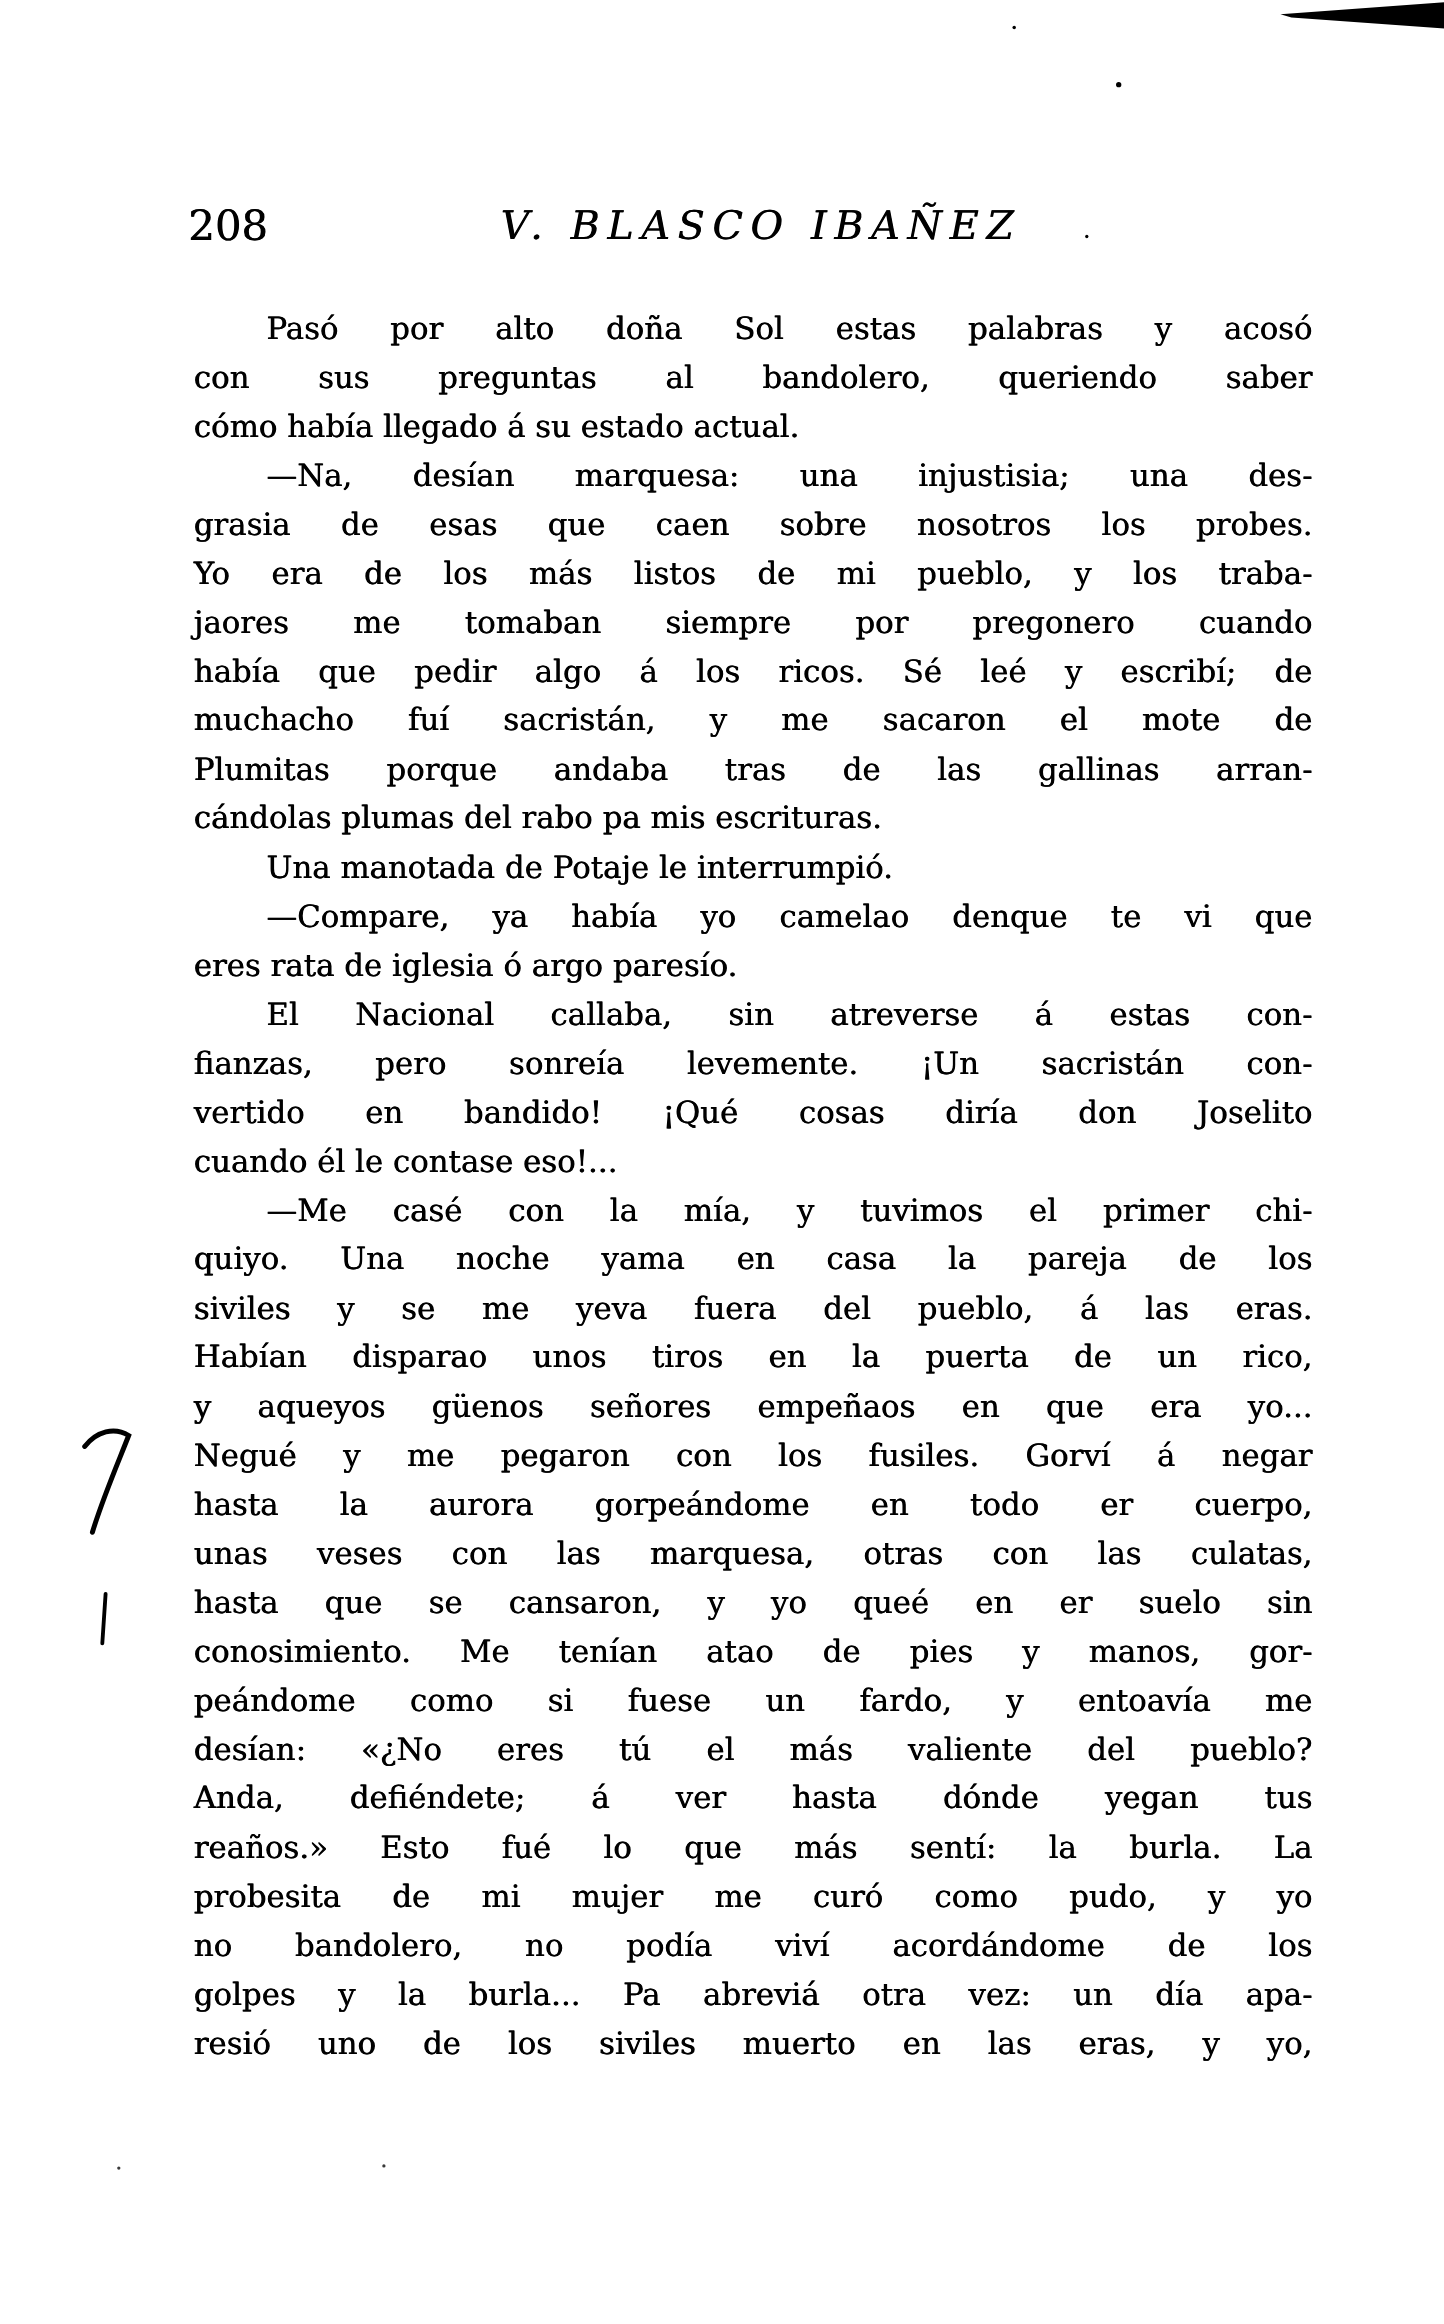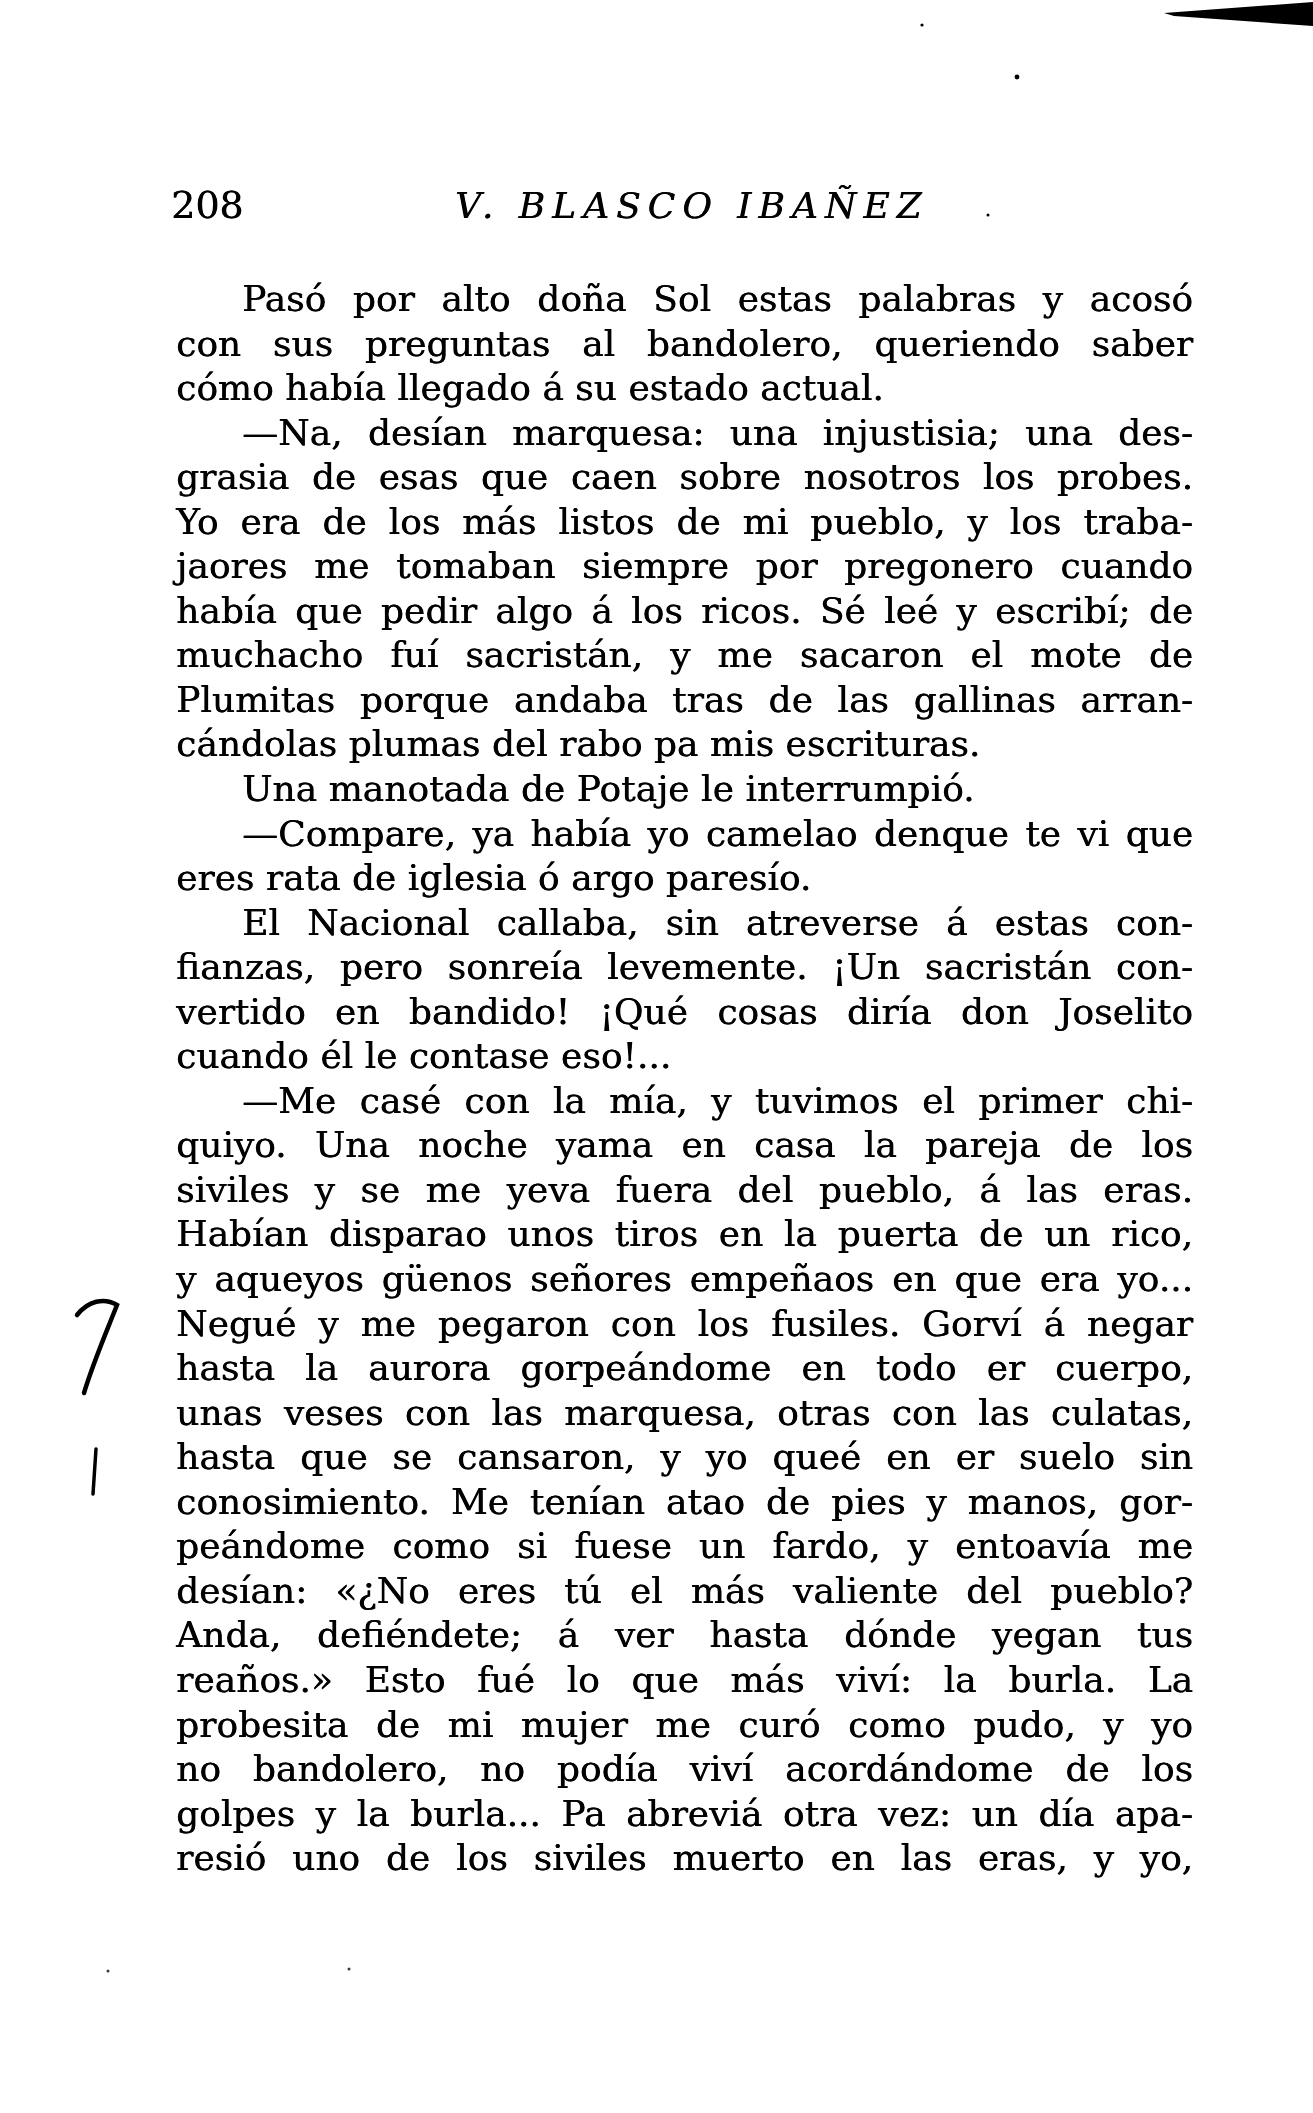--- a/index.html
+++ b/index.html
@@ -36,21 +36,21 @@
     font-size: 36px;
     line-height: 36px;
     letter-spacing: 7px;
     white-space: nowrap;
   }
   .body-text {
     position: absolute;
     left: 176px;
     top: 277px;
     width: 1017px;
-    font-size: 36px;
+    font-size: 28px;
   }
   .line {
     height: 44.55px;
     line-height: 44.55px;
     text-align: justify;
     text-align-last: justify;
     white-space: nowrap;
   }
   .line.para-end {
     text-align: center;
@@ -100,21 +100,21 @@
       <div class="line"><span>Habían disparao unos tiros en la puerta de un rico,</span></div>
       <div class="line"><span>y aqueyos güenos señores empeñaos en que era yo...</span></div>
       <div class="line"><span>Negué y me pegaron con los fusiles. Gorví á negar</span></div>
       <div class="line"><span>hasta la aurora gorpeándome en todo er cuerpo,</span></div>
       <div class="line"><span>unas veses con las marquesa, otras con las culatas,</span></div>
       <div class="line"><span>hasta que se cansaron, y yo queé en er suelo sin</span></div>
       <div class="line"><span>conosimiento. Me tenían atao de pies y manos, gor-</span></div>
       <div class="line"><span>peándome como si fuese un fardo, y entoavía me</span></div>
       <div class="line"><span>desían: «¿No eres tú el más valiente del pueblo?</span></div>
       <div class="line"><span>Anda, defiéndete; á ver hasta dónde yegan tus</span></div>
-      <div class="line"><span>reaños.» Esto fué lo que más viví: la burla. La</span></div>
+      <div class="line"><span>reaños.» Esto fué lo que más sentí: la burla. La</span></div>
       <div class="line"><span>probesita de mi mujer me curó como pudo, y yo</span></div>
       <div class="line"><span>no bandolero, no podía viví acordándome de los</span></div>
       <div class="line"><span>golpes y la burla... Pa abreviá otra vez: un día apa-</span></div>
       <div class="line"><span>resió uno de los siviles muerto en las eras, y yo,</span></div>
     </div>
 
   <svg class="overlay" width="1313" height="2113" viewBox="0 0 1313 2113">
     <polygon points="1164,13 1313,2 1313,26 1174,16" fill="#000000"></polygon>
     <path d="M77,1315 C88,1301 104,1297 117,1305 C106,1333 93,1363 84,1393" stroke="#000000" stroke-width="4.5" fill="none" stroke-linecap="round"></path>
     <path d="M96,1449 C95,1464 94,1479 93,1494" stroke="#000000" stroke-width="3.5" fill="none" stroke-linecap="round"></path>

